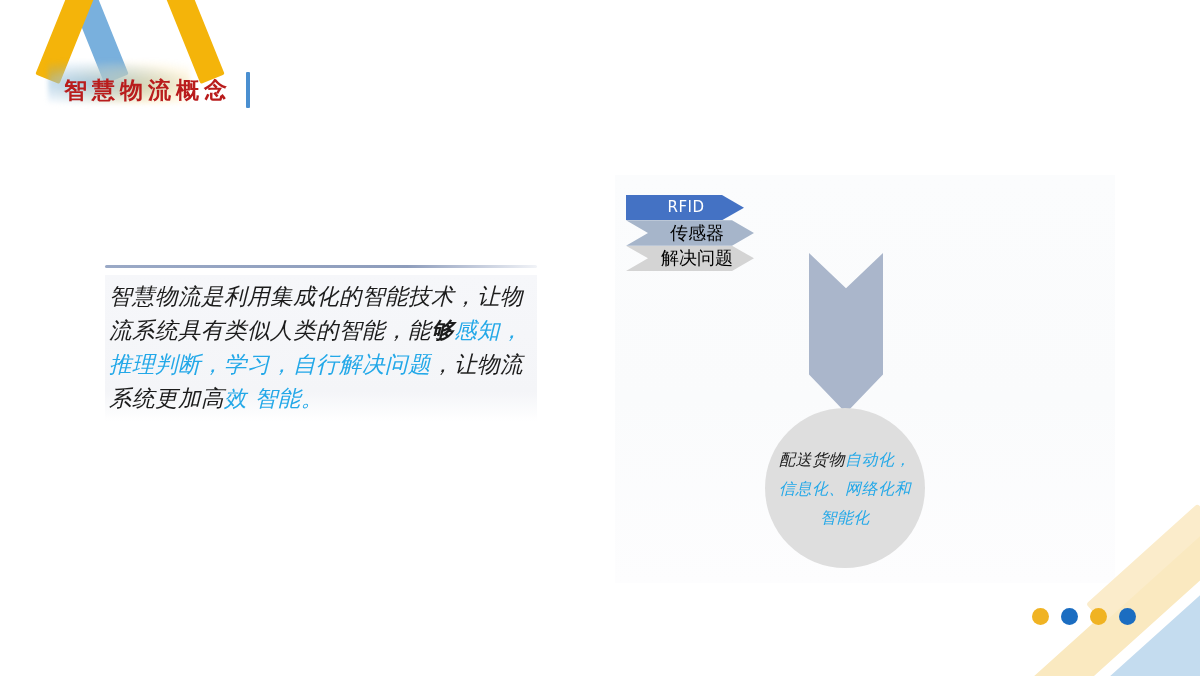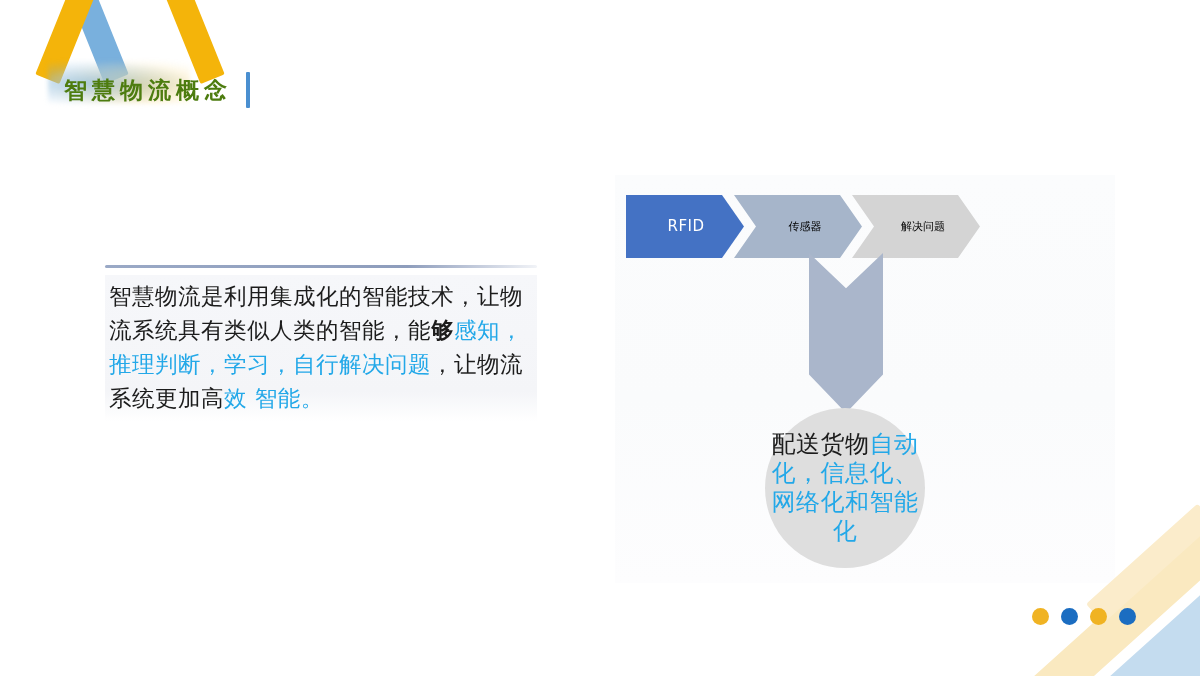--- a/index.html
+++ b/index.html
@@ -72,37 +72,38 @@
     left: 64px;
     top: 72px;
     display: flex;
     align-items: center;
     gap: 14px;
   }
   .page-title {
     font-family: "DejaVu Sans", "Liberation Sans", sans-serif;
     font-size: 23px;
     font-weight: 700;
-    color: #4d7c0f;
+    color: #b91c1c;
     letter-spacing: 5px;
     white-space: nowrap;
   }
   .title-bar {
     width: 4px;
     height: 36px;
     background: #4a8fd0;
     border-radius: 1px;
   }
 
   
   .body-block {
     position: absolute;
     left: 105px;
     top: 265px;
     width: 432px;
+    font-style: italic;
   }
   .body-rule {
     width: 100%;
     height: 3px;
     background: linear-gradient(to right, #9aa9c6 0%, #8e9dbc 70%, rgba(200,208,224,0.25) 100%);
     border-radius: 2px;
     margin-bottom: 7px;
   }
   .body-text {
     background: linear-gradient(to bottom, #f6f7fa 0%, #f4f5f8 80%, #ffffff 100%);
@@ -125,37 +126,38 @@
     background: linear-gradient(to bottom, #fbfcfd 0%, #fafbfc 55%, #fdfdfe 100%);
   }
 
   .chevron-row {
     position: absolute;
     left: 11px;
     top: 20px;
     display: flex;
     align-items: stretch;
     height: 76px;
+    flex-direction: column;
   }
   .chev {
     position: relative;
     height: 63px;
     display: flex;
     align-items: center;
     justify-content: center;
     -webkit-clip-path: polygon(0 0, calc(100% - 22px) 0, 100% 50%, calc(100% - 22px) 100%, 0 100%, 22px 50%);
     clip-path: polygon(0 0, calc(100% - 22px) 0, 100% 50%, calc(100% - 22px) 100%, 0 100%, 22px 50%);
     margin-right: -10px;
   }
   .chev.first {
     -webkit-clip-path: polygon(0 0, calc(100% - 22px) 0, 100% 50%, calc(100% - 22px) 100%, 0 100%);
     clip-path: polygon(0 0, calc(100% - 22px) 0, 100% 50%, calc(100% - 22px) 100%, 0 100%);
   }
   .chev-label {
-    font-size: 11px;
+    font-size: 18px;
     line-height: 1;
     white-space: nowrap;
     padding-left: 14px;
   }
   .chev.first .chev-label {
     font-size: 15px;
     color: #ffffff;
     padding-left: 2px;
     letter-spacing: 0.5px;
   }
@@ -179,25 +181,26 @@
     width: 160px;
     height: 160px;
     border-radius: 50%;
     background: #dedede;
     display: flex;
     align-items: center;
     justify-content: center;
     text-align: center;
   }
   .goal-text {
-    font-size: 24px;
+    font-size: 16px;
     line-height: 29px;
     color: #1c1c1c;
     letter-spacing: 0.5px;
     padding: 0 6px;
+    font-style: italic;
   }
 
   
   .deco-bottom {
     position: absolute;
     right: 0;
     bottom: 0;
     width: 320px;
     height: 250px;
     overflow: hidden;

